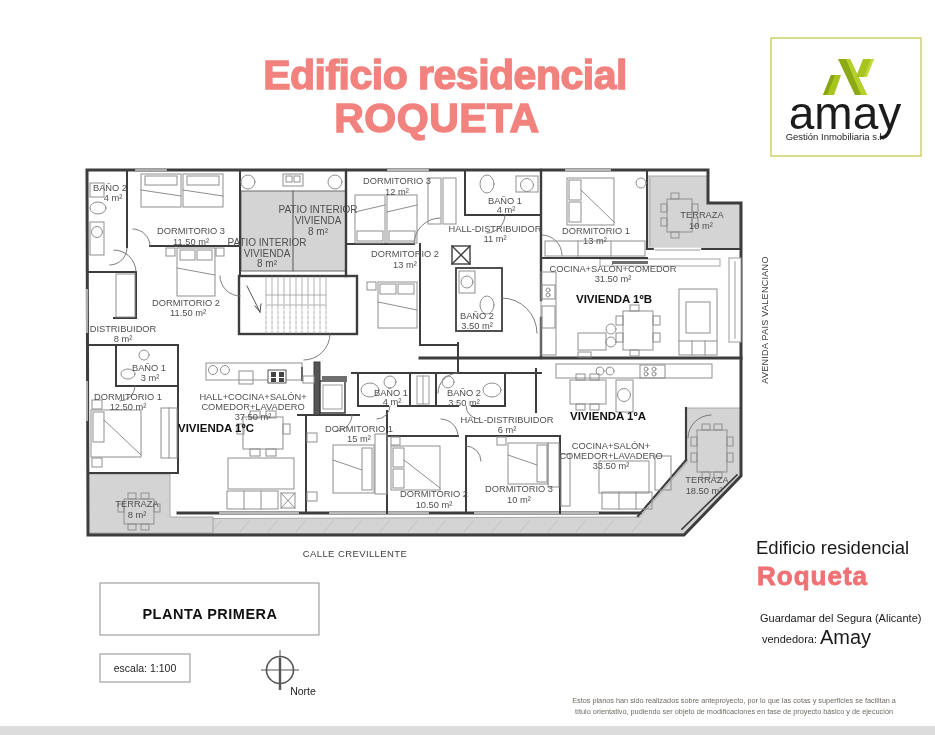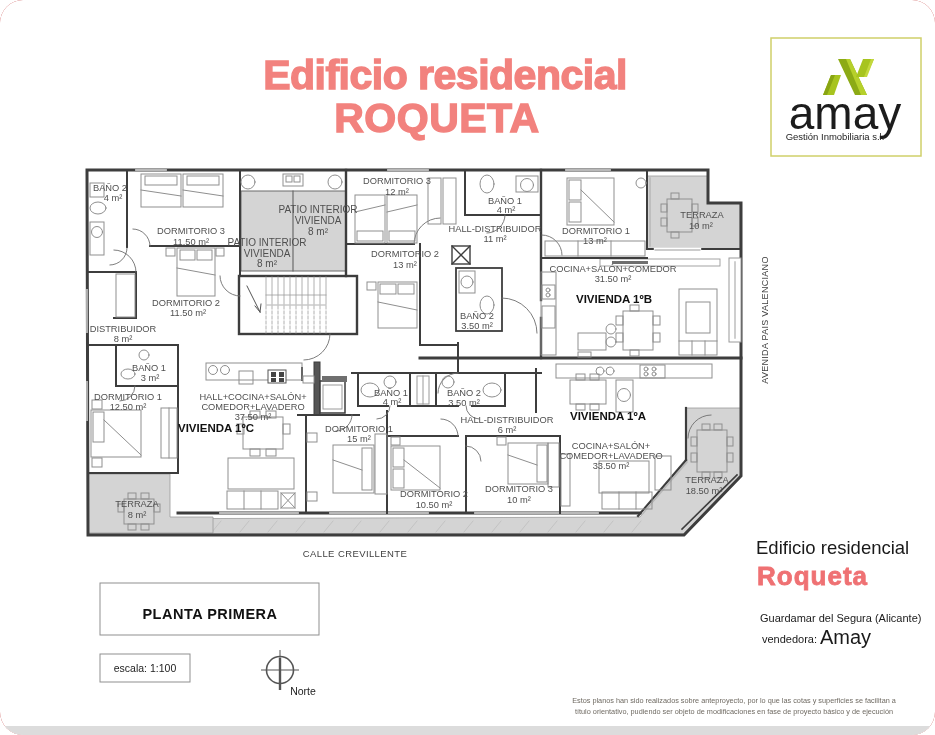--- a/index.html
+++ b/index.html
@@ -1,17 +1,17 @@
 <!DOCTYPE html>
 <html><head>
 <meta charset="utf-8">
 <style>
   html,body{margin:0;padding:0;background:#ffffff;}
   .page{position:relative;width:935px;height:735px;background:#b91c1c;overflow:hidden;
-        font-family:"Liberation Sans", sans-serif;border-radius:23px;}
+        font-family:"Liberation Sans", sans-serif;}
   svg text{font-family:"Liberation Sans", sans-serif;}
 </style>
 </head>
 <body>
 <div class="page">
 <svg width="935" height="735" viewBox="0 0 935 735" xmlns="http://www.w3.org/2000/svg">
 
   <rect x="0" y="0" width="935" height="735" fill="#ffffff"></rect>
 
   <text x="445" y="89" text-anchor="middle" font-size="41" font-weight="bold" letter-spacing="-0.5" fill="#f2827e" stroke="#f2827e" stroke-width="1.4">Edificio residencial</text>

